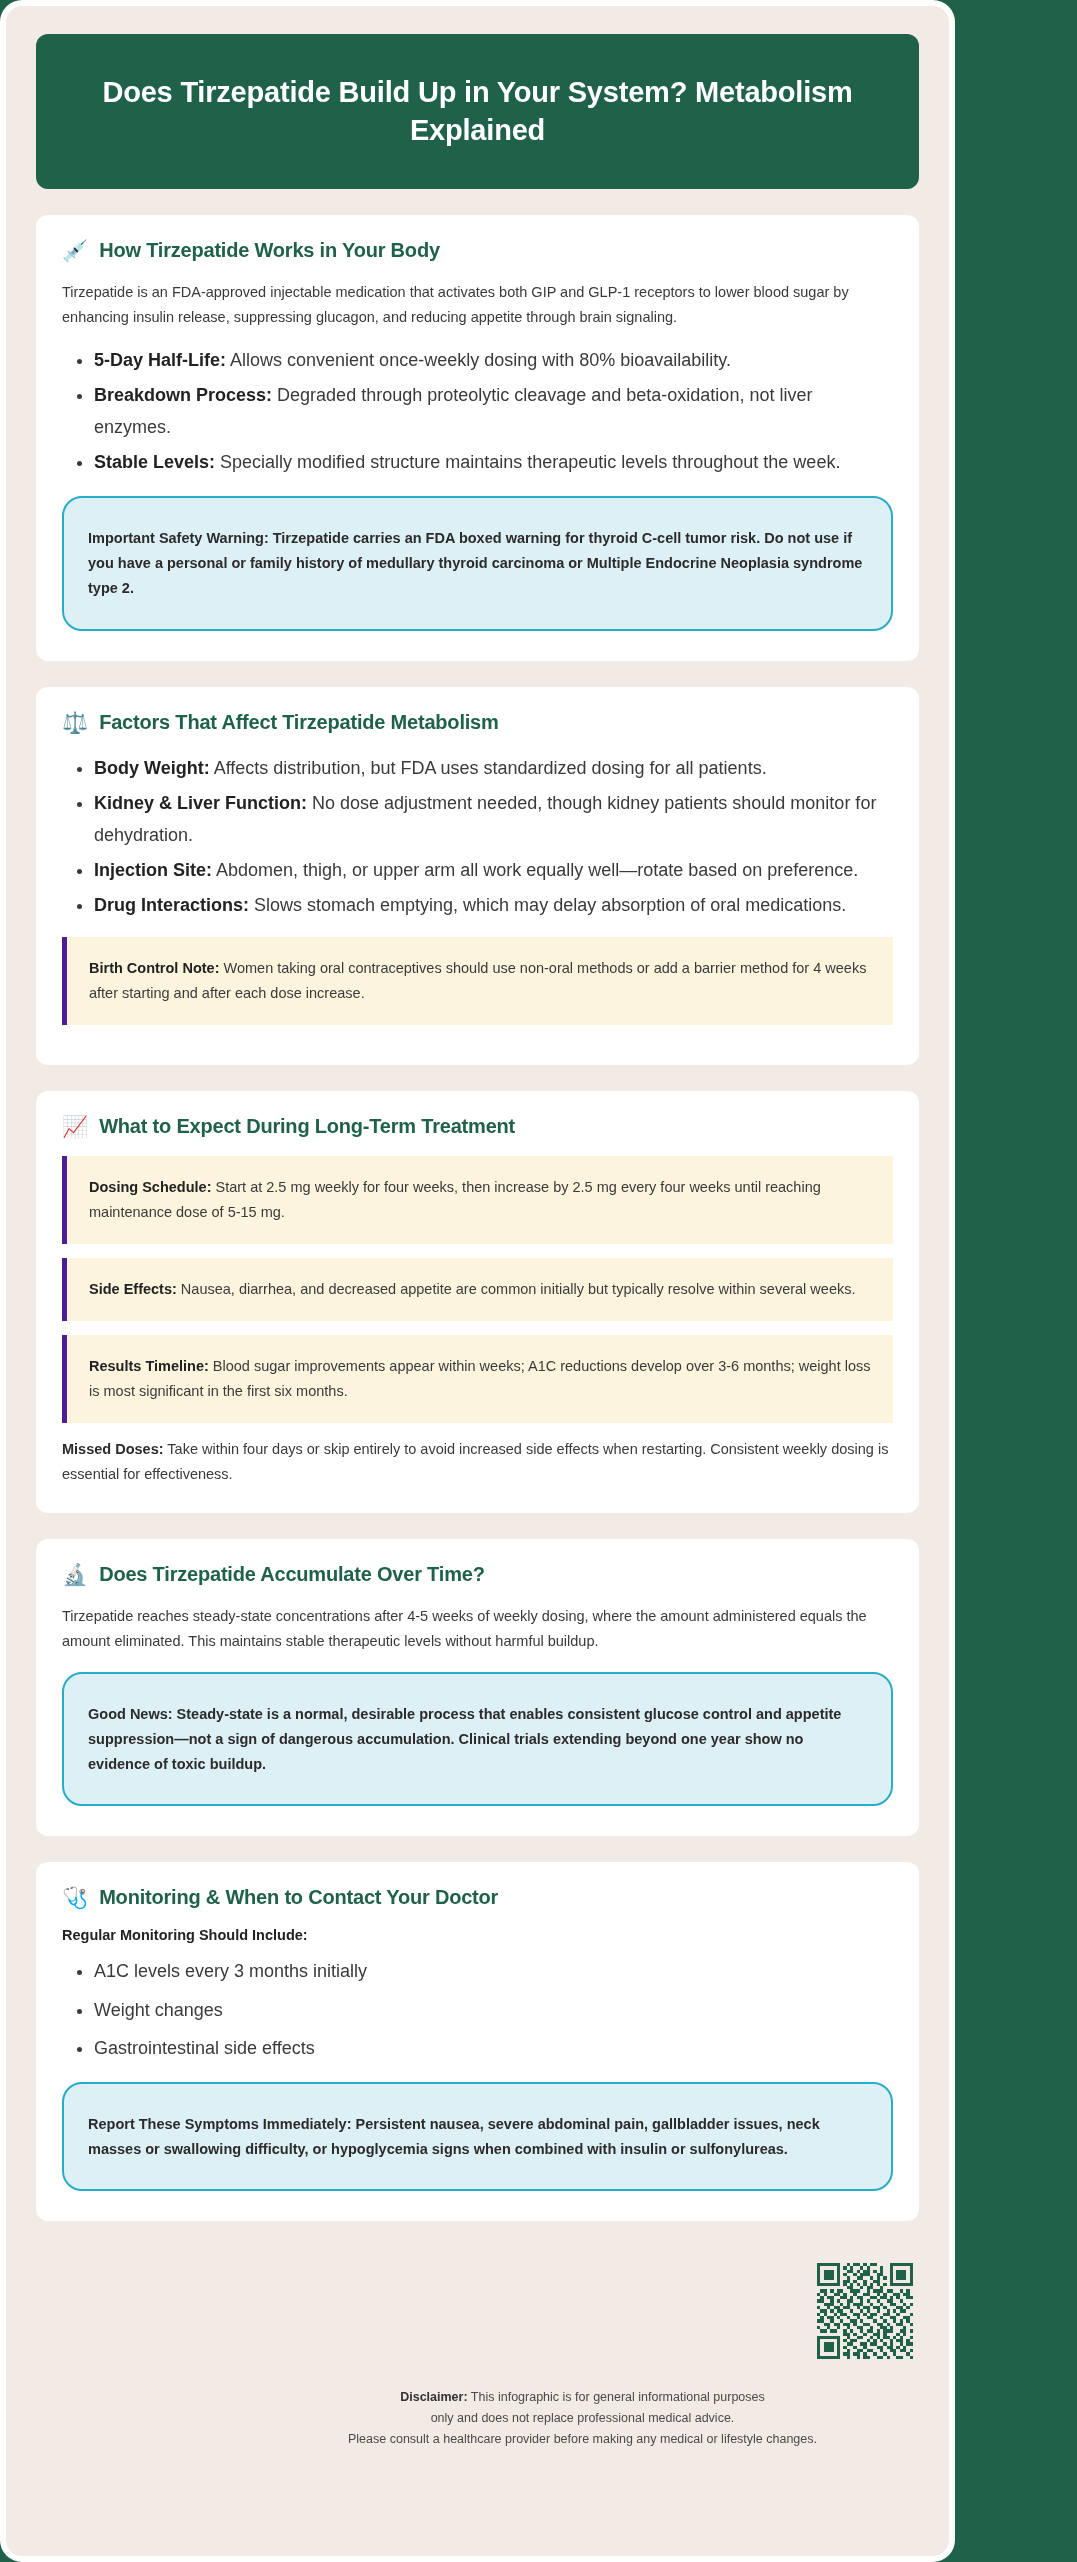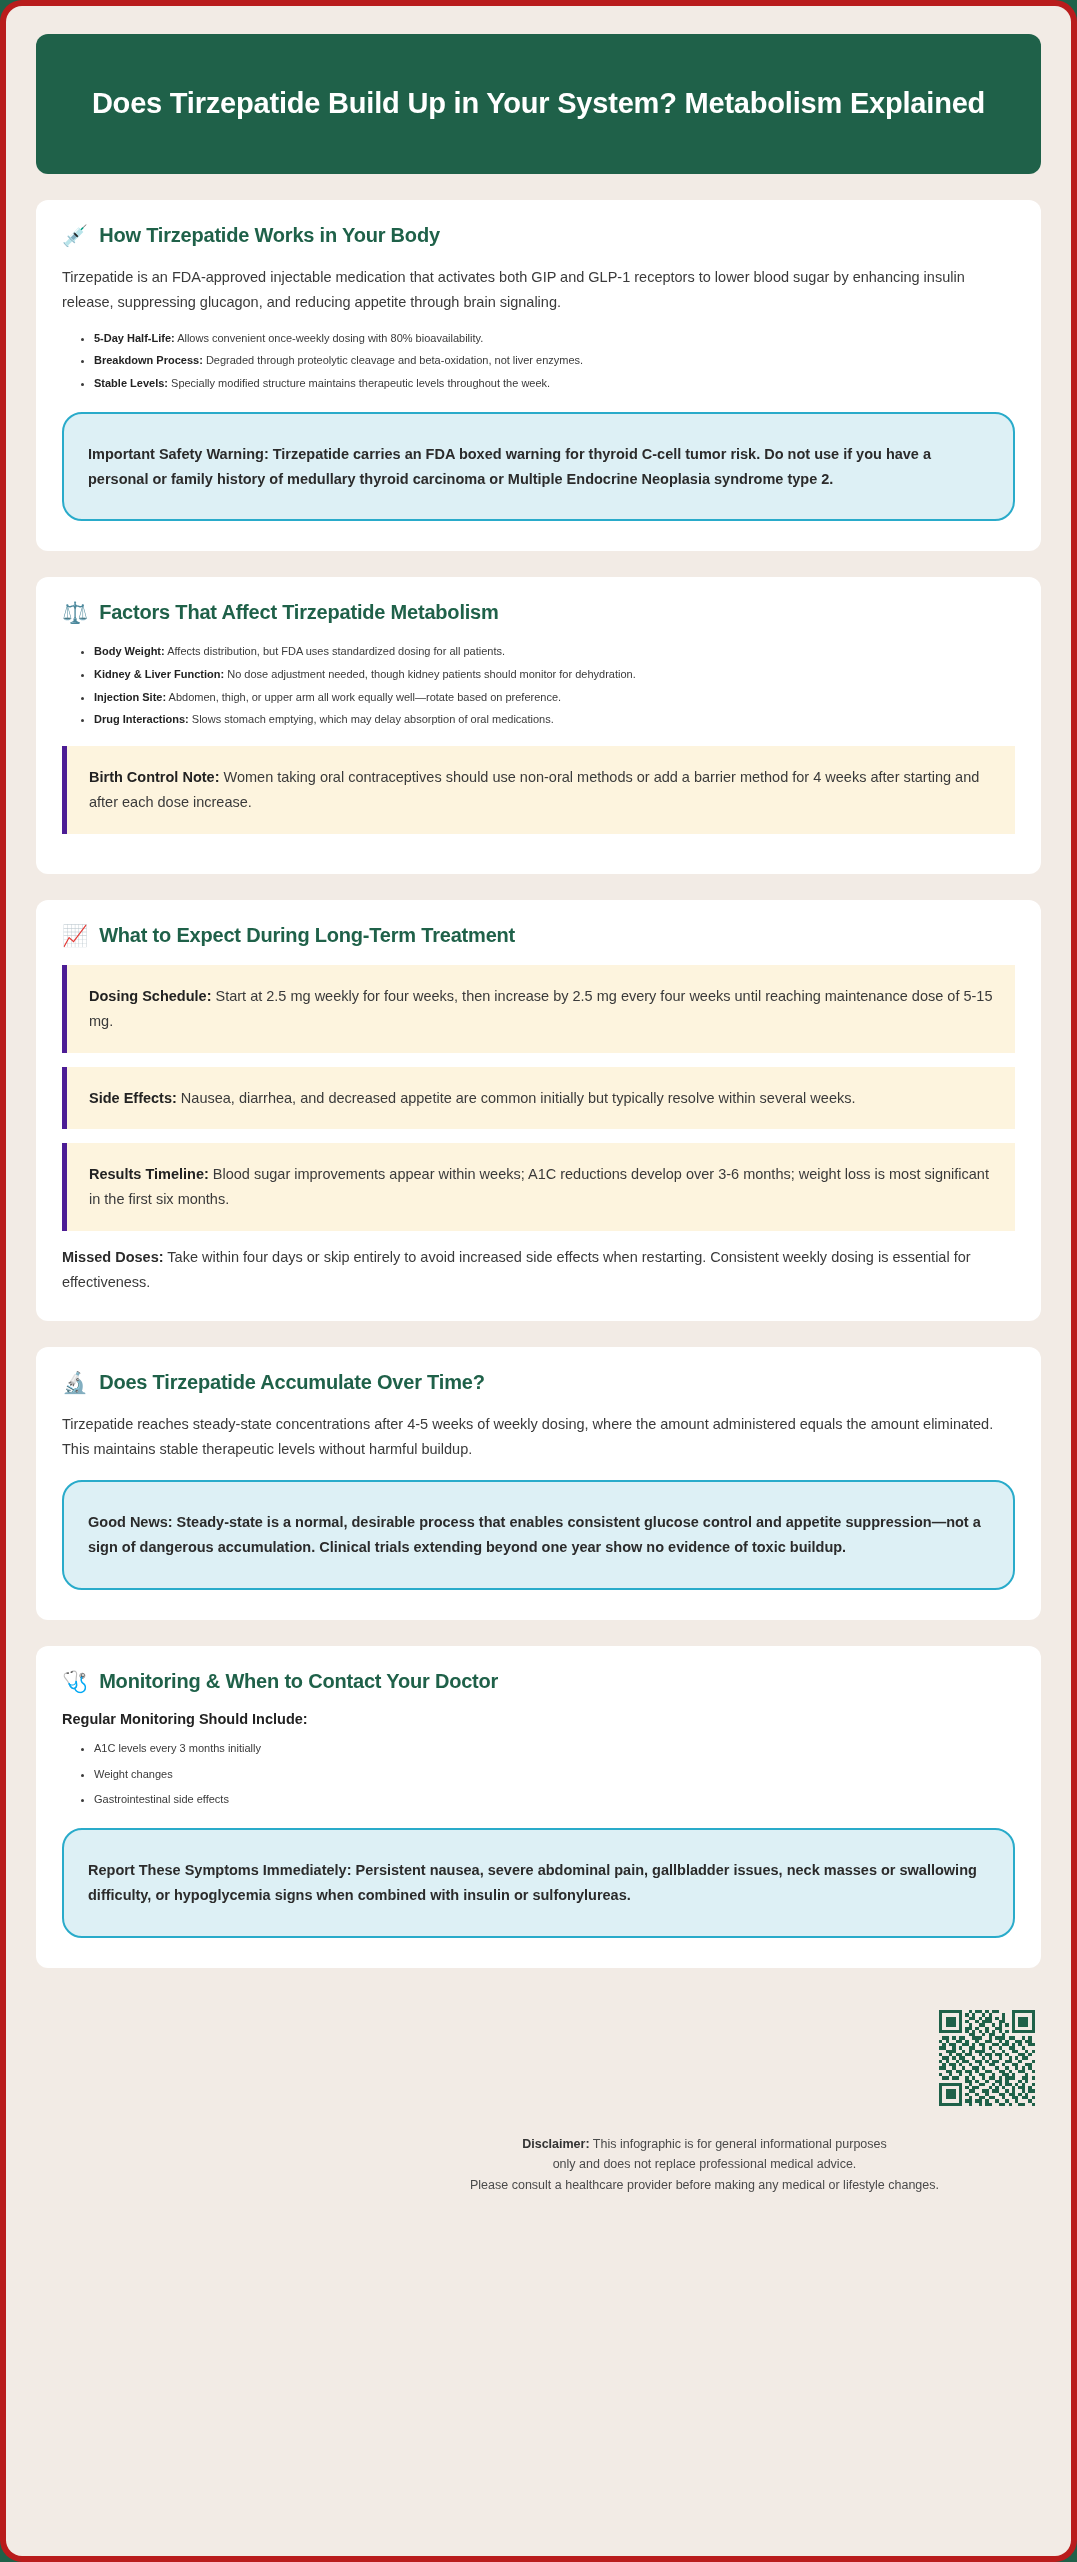--- a/index.html
+++ b/index.html
@@ -4,23 +4,23 @@
 <style>
   * { box-sizing: border-box; margin: 0; padding: 0; }
 
   html, body {
     width: 1077px;
     background: #1f6149;
     font-family: "Liberation Sans", sans-serif;
   }
 
   .page {
-    width: 1077px;
+    width: 955px;
     min-height: 2562px;
-    background: #b91c1c;
+    background: #ffffff;
     padding: 6px;
     border-radius: 22px;
   }
 
   .inner {
     background: #f2ebe5;
     border-radius: 16px;
     min-height: 2550px;
     padding: 28px 30px 22px 30px;
   }
@@ -79,21 +79,21 @@
   }
   .para:last-child { margin-bottom: 0; }
 
   .para b, .lead { font-weight: bold; color: #2b2b2b; }
 
   ul.bullets {
     margin: 4px 0 16px 0;
     padding-left: 32px;
   }
   ul.bullets li {
-    font-size: 11px;
+    font-size: 18px;
     line-height: 1.78;
     color: #3a3a3a;
     margin-bottom: 3px;
   }
   ul.bullets li b { color: #222222; font-weight: bold; }
   ul.bullets.plain li { margin-bottom: 6px; }
 
   
   .callout-blue {
     background: #ddf0f5;

